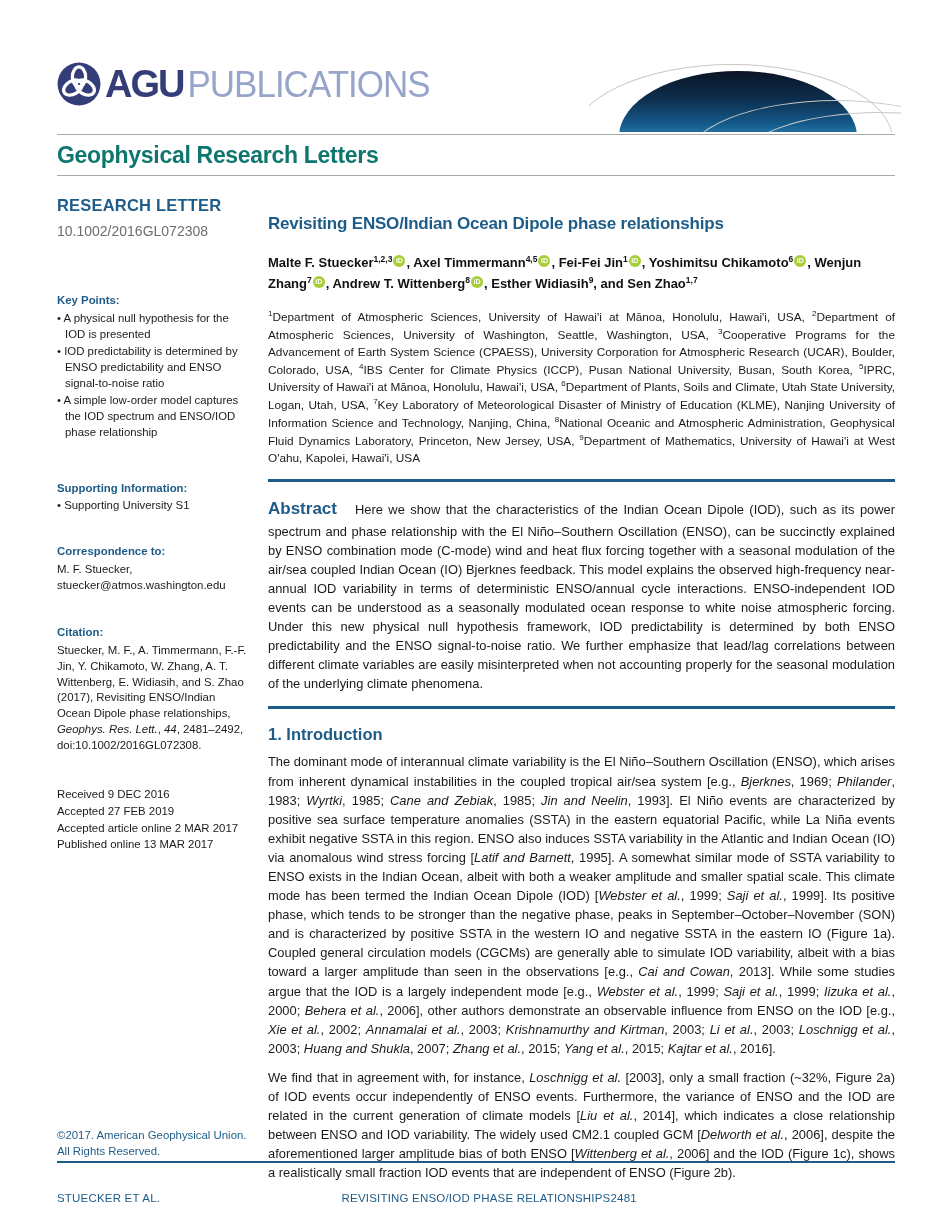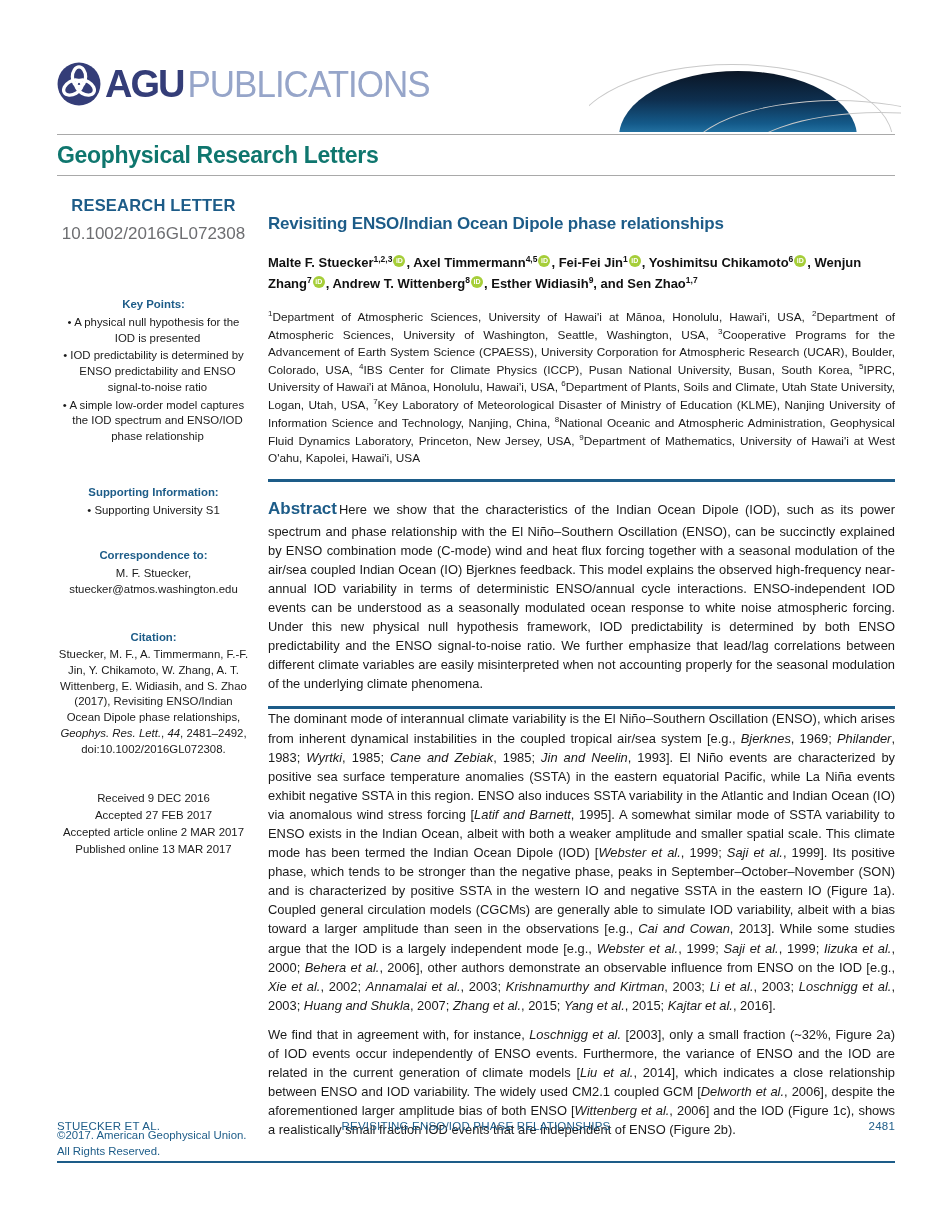--- a/index.html
+++ b/index.html
@@ -20,25 +20,25 @@
   .arc.a3{left:150px;top:56px;width:280px;height:100px;}
   .dome{position:absolute;left:30px;top:15px;width:238px;height:132px;border-radius:50%;
     background:linear-gradient(to bottom,#0a1524 0%,#0e2f4f 22%,#145a8a 40%,#2f85b5 52%,#7fb5d4 62%,#d8e9f2 70%,#ffffff 78%);}
 
   .rule-gray{border:none;border-top:1px solid #a9a9a9;margin:0;}
   .journal-band{margin-top:4px;}
   .journal-title{font-size:23px;font-weight:bold;color:#0f766e;margin:0;padding:7px 0 6px 0;letter-spacing:-0.3px;}
 
   
   .main{display:flex;margin-top:18px;}
-  .leftcol{width:193px;flex:none;font-size:11.4px;line-height:1.38;text-align:center;}
+  .leftcol{width:193px;flex:none;font-size:11.4px;line-height:1.38;}
   .rightcol{flex:1;margin-left:18px;}
 
   .kicker{color:#1d5c88;font-weight:bold;font-size:16.5px;letter-spacing:0.2px;}
-  .doi{color:#6d6e71;font-size:17px;margin-top:5px;}
+  .doi{color:#6d6e71;font-size:14px;margin-top:5px;}
   .sb-h{color:#1d5c88;font-weight:bold;font-size:11.4px;margin-bottom:2px;}
   .kp{margin-top:52px;}
   .kp ul,.si ul{list-style:none;margin:2px 0 0 0;padding:0;}
   .kp li,.si li{padding-left:8px;text-indent:-8px;margin-bottom:2px;}
   .kp li::before,.si li::before{content:"• ";}
   .si{margin-top:40px;}
   .corr{margin-top:30px;}
   .cit{margin-top:32px;}
   .cit i{font-style:italic;}
   .dates{margin-top:34px;}
@@ -48,31 +48,31 @@
   
   .article-title{color:#1d5c88;font-size:17px;font-weight:bold;margin:20px 0 0 0;letter-spacing:-0.2px;}
   .authors{font-size:13px;font-weight:bold;color:#111;margin-top:19px;line-height:1.6;}
   .authors sup{font-size:8.5px;}
   .orcid{display:inline-block;width:12px;height:12px;border-radius:50%;background:#a6ce39;color:#fff;
     font-size:7px;font-weight:bold;text-align:center;line-height:12px;vertical-align:text-top;margin:0 1px 0 1px;}
   .affiliations{font-size:11.8px;line-height:1.43;margin-top:13px;color:#1a1a1a;text-align:justify;}
   .affiliations sup{font-size:8px;}
   .rule-navy{border:none;border-top:3px solid #1d5c88;margin:13px 0 0 0;}
   .abstract{margin-top:14px;font-size:12.9px;line-height:1.48;text-align:justify;}
-  .abstract-h{color:#1d5c88;font-weight:bold;font-size:17px;margin-right:2px;}
+  .abstract-h{color:#1d5c88;font-weight:bold;font-size:17px;margin-right:18px;}
   .section-h{color:#1d5c88;font-size:16.5px;font-weight:bold;margin:16px 0 8px 0;}
   .para{font-size:12.9px;line-height:1.48;text-align:justify;margin:0 0 10px 0;}
   .para i,.abstract i{font-style:italic;}
 
   
   .bottom-rule{position:absolute;left:57px;right:57px;top:1161px;border-top:2px solid #1d5c88;}
-  .footer{position:absolute;left:57px;right:57px;top:1120px;display:grid;grid-template-columns:1fr auto 1fr;
+  .footer{position:absolute;left:57px;right:57px;top:1192px;display:grid;grid-template-columns:1fr auto 1fr;
     color:#1d5c88;font-size:11.5px;letter-spacing:0.2px;}
   .footer .c{text-align:center;}
-  .footer .r{text-align:right;}
+  .footer .r{}
 </style>
 </head>
 <body>
 
 <div class="page">
 
   <div class="masthead">
     <div class="agu-logo">
       <svg class="agu-knot" viewBox="0 0 40 40">
         <circle cx="20" cy="20" r="19.5" fill="#343d78"></circle>
@@ -131,39 +131,40 @@
         <div>stuecker@atmos.washington.edu</div>
       </div>
 
       <div class="cit">
         <div class="sb-h">Citation:</div>
         <div>Stuecker, M. F., A. Timmermann, F.-F. Jin, Y. Chikamoto, W. Zhang, A. T. Wittenberg, E. Widiasih, and S. Zhao (2017), Revisiting ENSO/Indian Ocean Dipole phase relationships, <i>Geophys. Res. Lett.</i>, <i>44</i>, 2481–2492, doi:10.1002/2016GL072308.</div>
       </div>
 
       <div class="dates">
         <div>Received 9 DEC 2016</div>
-        <div>Accepted 27 FEB 2017</div>
+        <div>Accepted 27 FEB 2019</div>
         <div>Accepted article online 2 MAR 2017</div>
         <div>Published online 13 MAR 2017</div>
       </div>
     </div>
 
     <div class="rightcol">
       <h2 class="article-title">Revisiting ENSO/Indian Ocean Dipole phase relationships</h2>
       <div class="authors">Malte F. Stuecker<sup>1,2,3</sup><span class="orcid">iD</span>, Axel Timmermann<sup>4,5</sup><span class="orcid">iD</span>, Fei-Fei Jin<sup>1</sup><span class="orcid">iD</span>, Yoshimitsu Chikamoto<sup>6</sup><span class="orcid">iD</span>, Wenjun Zhang<sup>7</sup><span class="orcid">iD</span>, Andrew T. Wittenberg<sup>8</sup><span class="orcid">iD</span>, Esther Widiasih<sup>9</sup>, and Sen Zhao<sup>1,7</sup></div>
       <div class="affiliations"><sup>1</sup>Department of Atmospheric Sciences, University of Hawai'i at Mānoa, Honolulu, Hawai'i, USA, <sup>2</sup>Department of Atmospheric Sciences, University of Washington, Seattle, Washington, USA, <sup>3</sup>Cooperative Programs for the Advancement of Earth System Science (CPAESS), University Corporation for Atmospheric Research (UCAR), Boulder, Colorado, USA, <sup>4</sup>IBS Center for Climate Physics (ICCP), Pusan National University, Busan, South Korea, <sup>5</sup>IPRC, University of Hawai'i at Mānoa, Honolulu, Hawai'i, USA, <sup>6</sup>Department of Plants, Soils and Climate, Utah State University, Logan, Utah, USA, <sup>7</sup>Key Laboratory of Meteorological Disaster of Ministry of Education (KLME), Nanjing University of Information Science and Technology, Nanjing, China, <sup>8</sup>National Oceanic and Atmospheric Administration, Geophysical Fluid Dynamics Laboratory, Princeton, New Jersey, USA, <sup>9</sup>Department of Mathematics, University of Hawai'i at West O'ahu, Kapolei, Hawai'i, USA</div>
 
       <hr class="rule-navy">
 
       <div class="abstract">
         <span class="abstract-h">Abstract</span><span>Here we show that the characteristics of the Indian Ocean Dipole (IOD), such as its power spectrum and phase relationship with the El Niño–Southern Oscillation (ENSO), can be succinctly explained by ENSO combination mode (C-mode) wind and heat flux forcing together with a seasonal modulation of the air/sea coupled Indian Ocean (IO) Bjerknes feedback. This model explains the observed high-frequency near-annual IOD variability in terms of deterministic ENSO/annual cycle interactions. ENSO-independent IOD events can be understood as a seasonally modulated ocean response to white noise atmospheric forcing. Under this new physical null hypothesis framework, IOD predictability is determined by both ENSO predictability and the ENSO signal-to-noise ratio. We further emphasize that lead/lag correlations between different climate variables are easily misinterpreted when not accounting properly for the seasonal modulation of the underlying climate phenomena.</span>
       </div>
 
       <hr class="rule-navy">
 
+      <h3 class="section-h">1. Introduction</h3>
       <p class="para">The dominant mode of interannual climate variability is the El Niño–Southern Oscillation (ENSO), which arises from inherent dynamical instabilities in the coupled tropical air/sea system [e.g., <i>Bjerknes</i>, 1969; <i>Philander</i>, 1983; <i>Wyrtki</i>, 1985; <i>Cane and Zebiak</i>, 1985; <i>Jin and Neelin</i>, 1993]. El Niño events are characterized by positive sea surface temperature anomalies (SSTA) in the eastern equatorial Pacific, while La Niña events exhibit negative SSTA in this region. ENSO also induces SSTA variability in the Atlantic and Indian Ocean (IO) via anomalous wind stress forcing [<i>Latif and Barnett</i>, 1995]. A somewhat similar mode of SSTA variability to ENSO exists in the Indian Ocean, albeit with both a weaker amplitude and smaller spatial scale. This climate mode has been termed the Indian Ocean Dipole (IOD) [<i>Webster et al.</i>, 1999; <i>Saji et al.</i>, 1999]. Its positive phase, which tends to be stronger than the negative phase, peaks in September–October–November (SON) and is characterized by positive SSTA in the western IO and negative SSTA in the eastern IO (Figure 1a). Coupled general circulation models (CGCMs) are generally able to simulate IOD variability, albeit with a bias toward a larger amplitude than seen in the observations [e.g., <i>Cai and Cowan</i>, 2013]. While some studies argue that the IOD is a largely independent mode [e.g., <i>Webster et al.</i>, 1999; <i>Saji et al.</i>, 1999; <i>Iizuka et al.</i>, 2000; <i>Behera et al.</i>, 2006], other authors demonstrate an observable influence from ENSO on the IOD [e.g., <i>Xie et al.</i>, 2002; <i>Annamalai et al.</i>, 2003; <i>Krishnamurthy and Kirtman</i>, 2003; <i>Li et al.</i>, 2003; <i>Loschnigg et al.</i>, 2003; <i>Huang and Shukla</i>, 2007; <i>Zhang et al.</i>, 2015; <i>Yang et al.</i>, 2015; <i>Kajtar et al.</i>, 2016].</p>
 
       <p class="para">We find that in agreement with, for instance, <i>Loschnigg et al.</i> [2003], only a small fraction (~32%, Figure 2a) of IOD events occur independently of ENSO events. Furthermore, the variance of ENSO and the IOD are related in the current generation of climate models [<i>Liu et al.</i>, 2014], which indicates a close relationship between ENSO and IOD variability. The widely used CM2.1 coupled GCM [<i>Delworth et al.</i>, 2006], despite the aforementioned larger amplitude bias of both ENSO [<i>Wittenberg et al.</i>, 2006] and the IOD (Figure 1c), shows a realistically small fraction IOD events that are independent of ENSO (Figure 2b).</p>
     </div>
   </div>
 
   <div class="copyright">
     <div>©2017. American Geophysical Union.</div>
     <div>All Rights Reserved.</div>
   </div>

